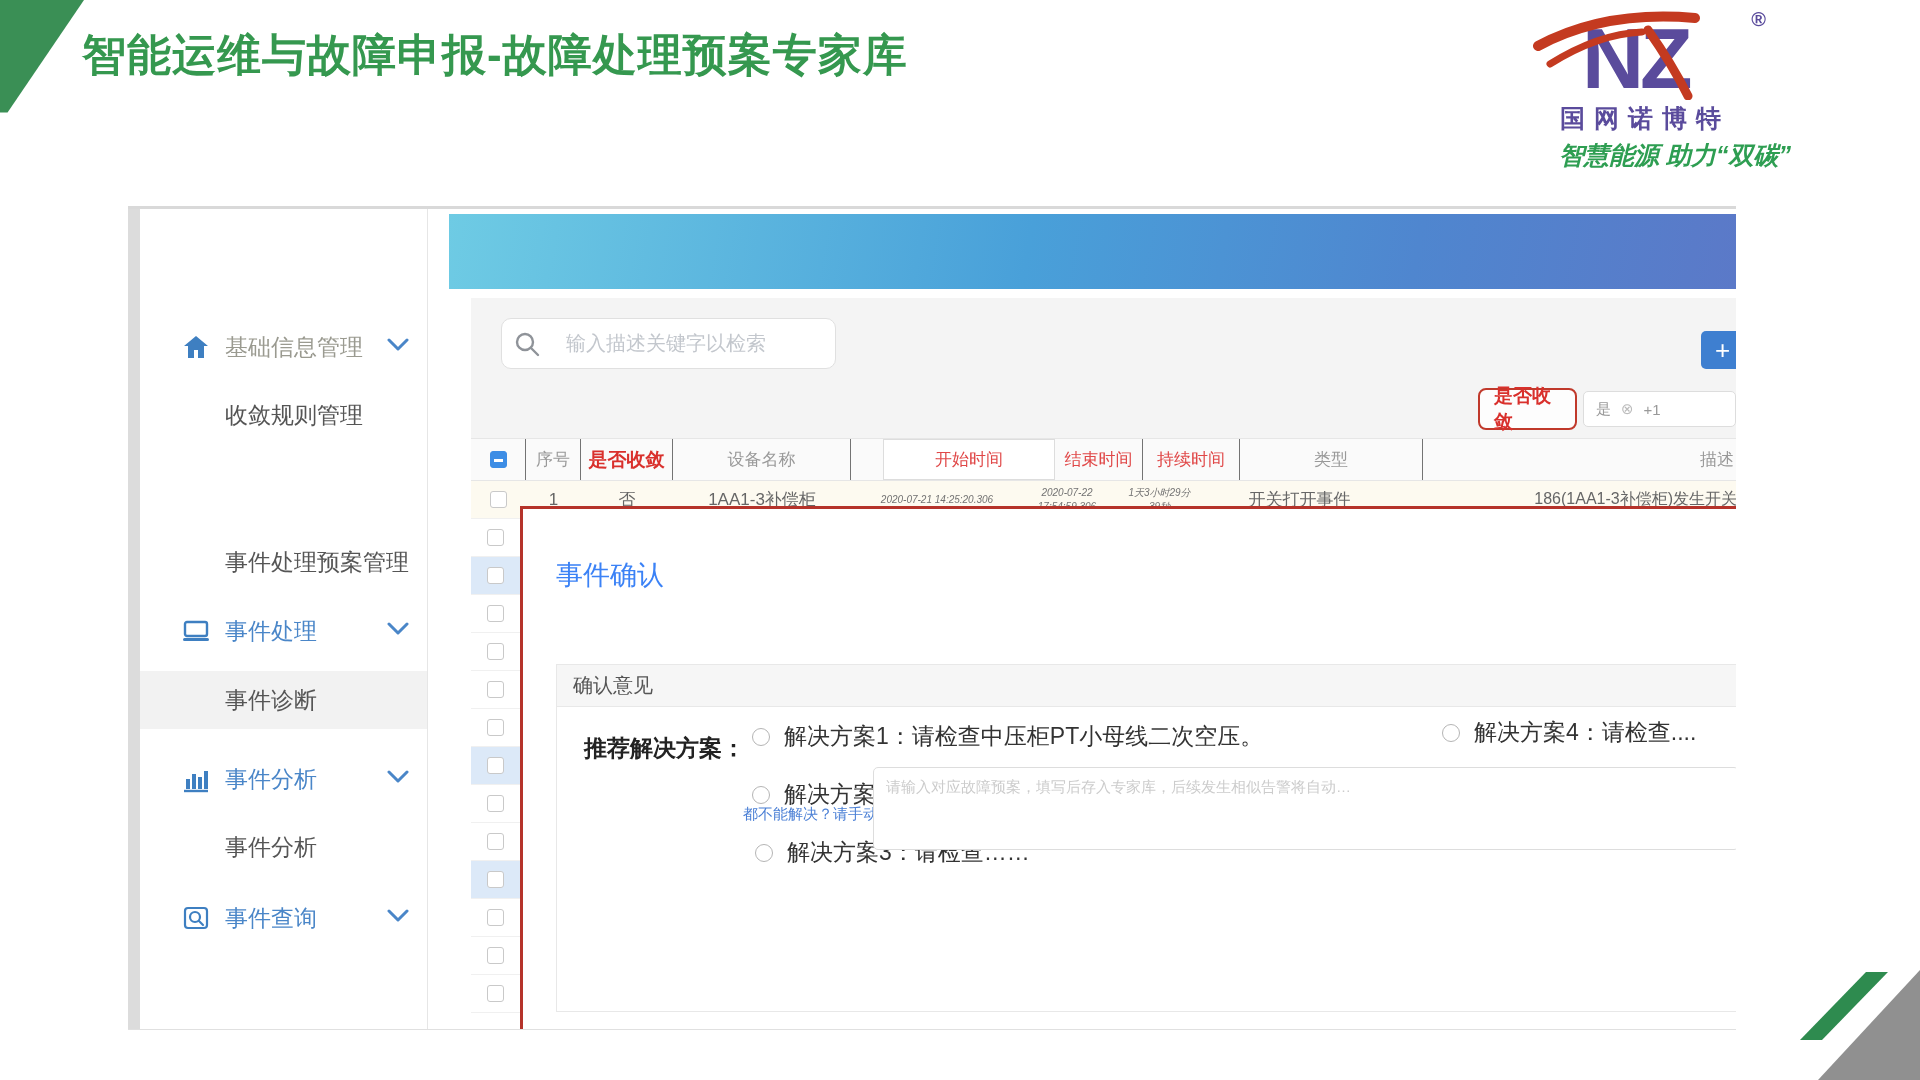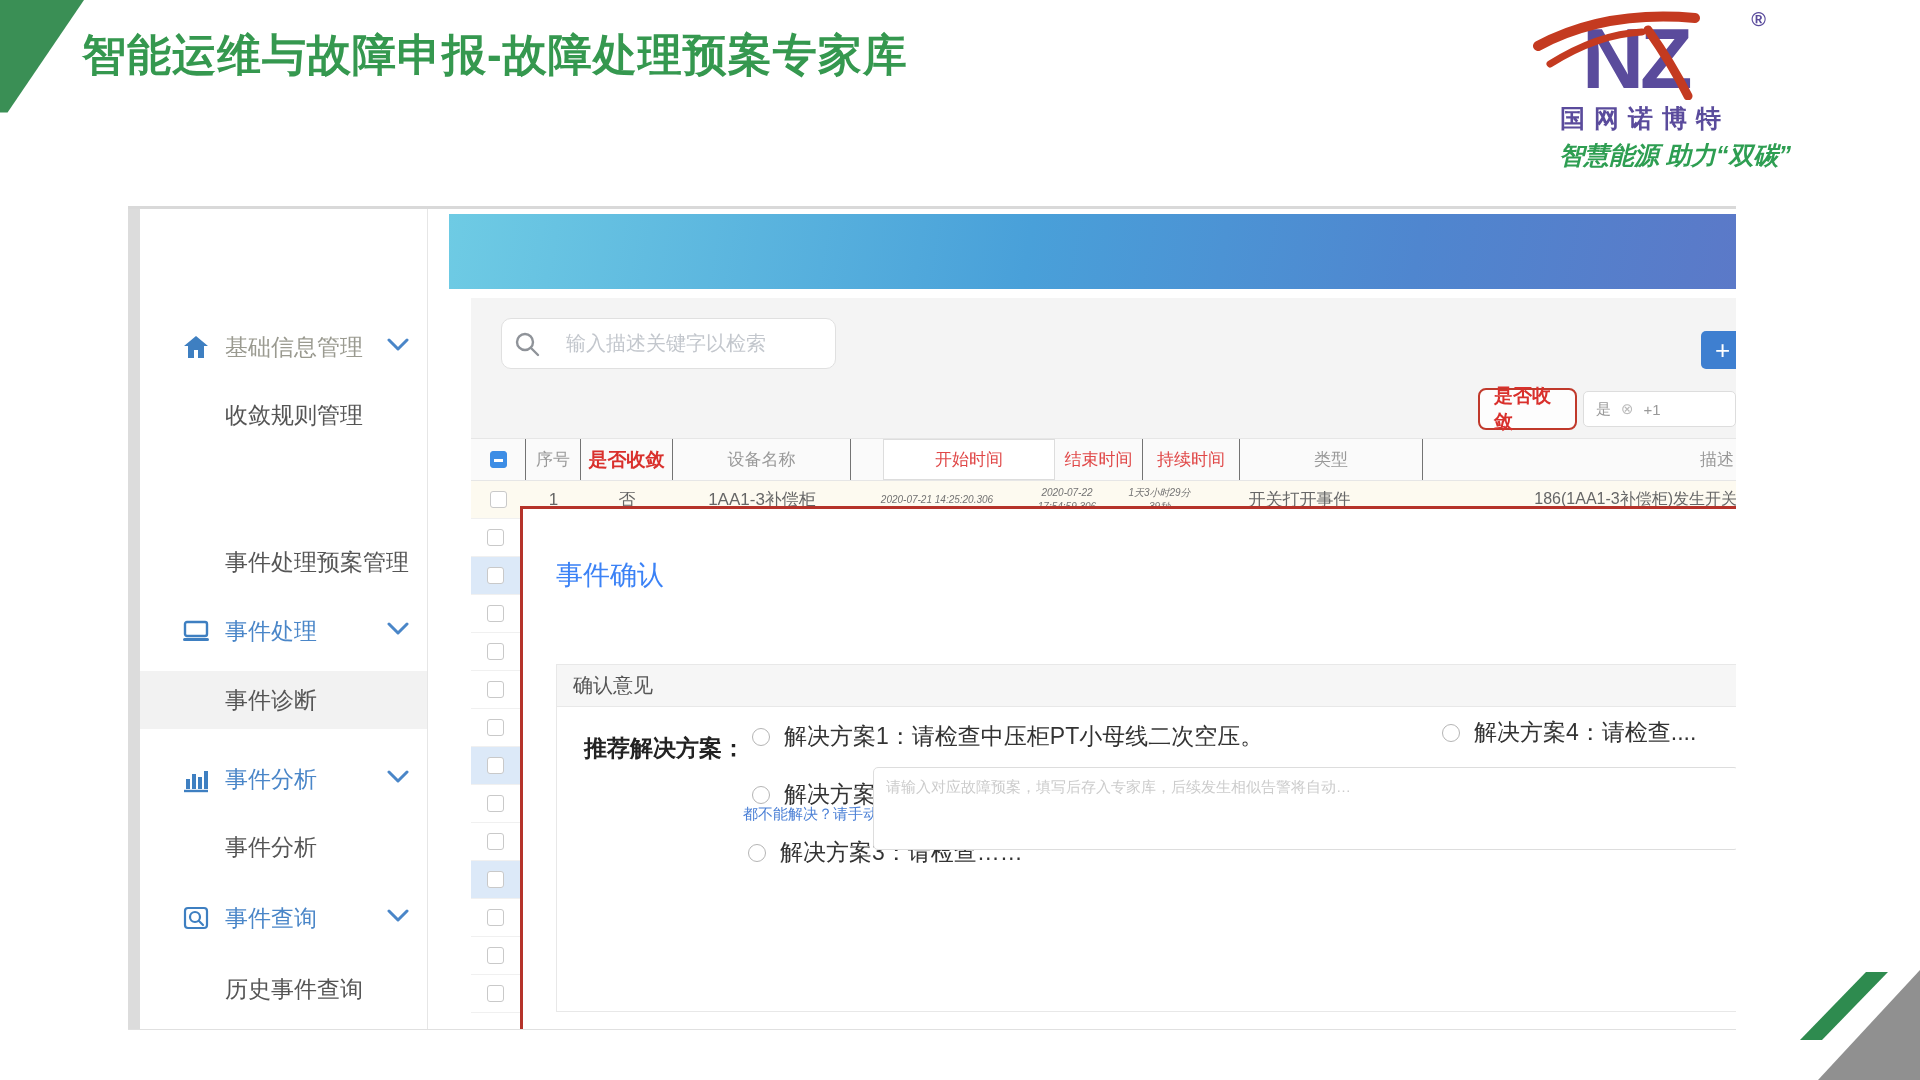--- a/index.html
+++ b/index.html
@@ -177,23 +177,20 @@
           <span class="mi"><svg width="28" height="28" viewBox="0 0 28 28">
               <rect x="3" y="4" width="22" height="20" rx="3" fill="none" stroke="#3e7fc1" stroke-width="2.2"></rect>
               <circle cx="13" cy="13" r="5" fill="none" stroke="#3e7fc1" stroke-width="2.2"></circle>
               <line x1="17" y1="17" x2="21" y2="21" stroke="#3e7fc1" stroke-width="2.2" stroke-linecap="round"></line>
             </svg></span>
           <span class="mlabel">事件查询</span>
           <span class="chev"><svg width="22" height="14" viewBox="0 0 22 14">
               <polyline points="2,2 11,11 20,2" fill="none" stroke="#4a86c8" stroke-width="3" stroke-linecap="round" stroke-linejoin="round"></polyline>
             </svg></span>
         </div>
-        <div class="sub-row" style="top: 760px;">
-          <span class="mlabel">历史事件查询</span>
-        </div>
       </nav>
 
     <div class="mainarea">
       <div class="topbar"></div>
       <div class="graypanel"></div>
 
       <div class="searchbox">
         <svg width="26" height="26" viewBox="0 0 26 26">
           <circle cx="11" cy="11" r="8" fill="none" stroke="#8f9399" stroke-width="2.4"></circle>
           <line x1="17" y1="17" x2="24" y2="24" stroke="#8f9399" stroke-width="2.4" stroke-linecap="round"></line>
@@ -288,21 +285,21 @@
         <div class="rec-label">推荐解决方案：</div>
         <div id="solutions">
             <div class="sol-row" style="left: 195px; top: 56px;">
               <span class="radio"></span>
               <span class="sol-text">解决方案1：请检查中压柜PT小母线二次空压。</span>
             </div>
             <div class="sol-row" style="left: 195px; top: 114px;">
               <span class="radio"></span>
               <span class="sol-text">解决方案2：请检查仪表电压采样回路接线情况。</span>
             </div>
-            <div class="sol-row" style="left: 191px; top: 172px;">
+            <div class="sol-row" style="left: 198px; top: 172px;">
               <span class="radio"></span>
               <span class="sol-text">解决方案3：请检查……</span>
             </div>
             <div class="sol-row" style="left: 885px; top: 52px;">
               <span class="radio"></span>
               <span class="sol-text">解决方案4：请检查....</span>
             </div>
             <div class="sol-row" style="left: 885px; top: 110px;">
               <span class="radio"></span>
               <span class="sol-text">解决方案5：请检查....</span>

